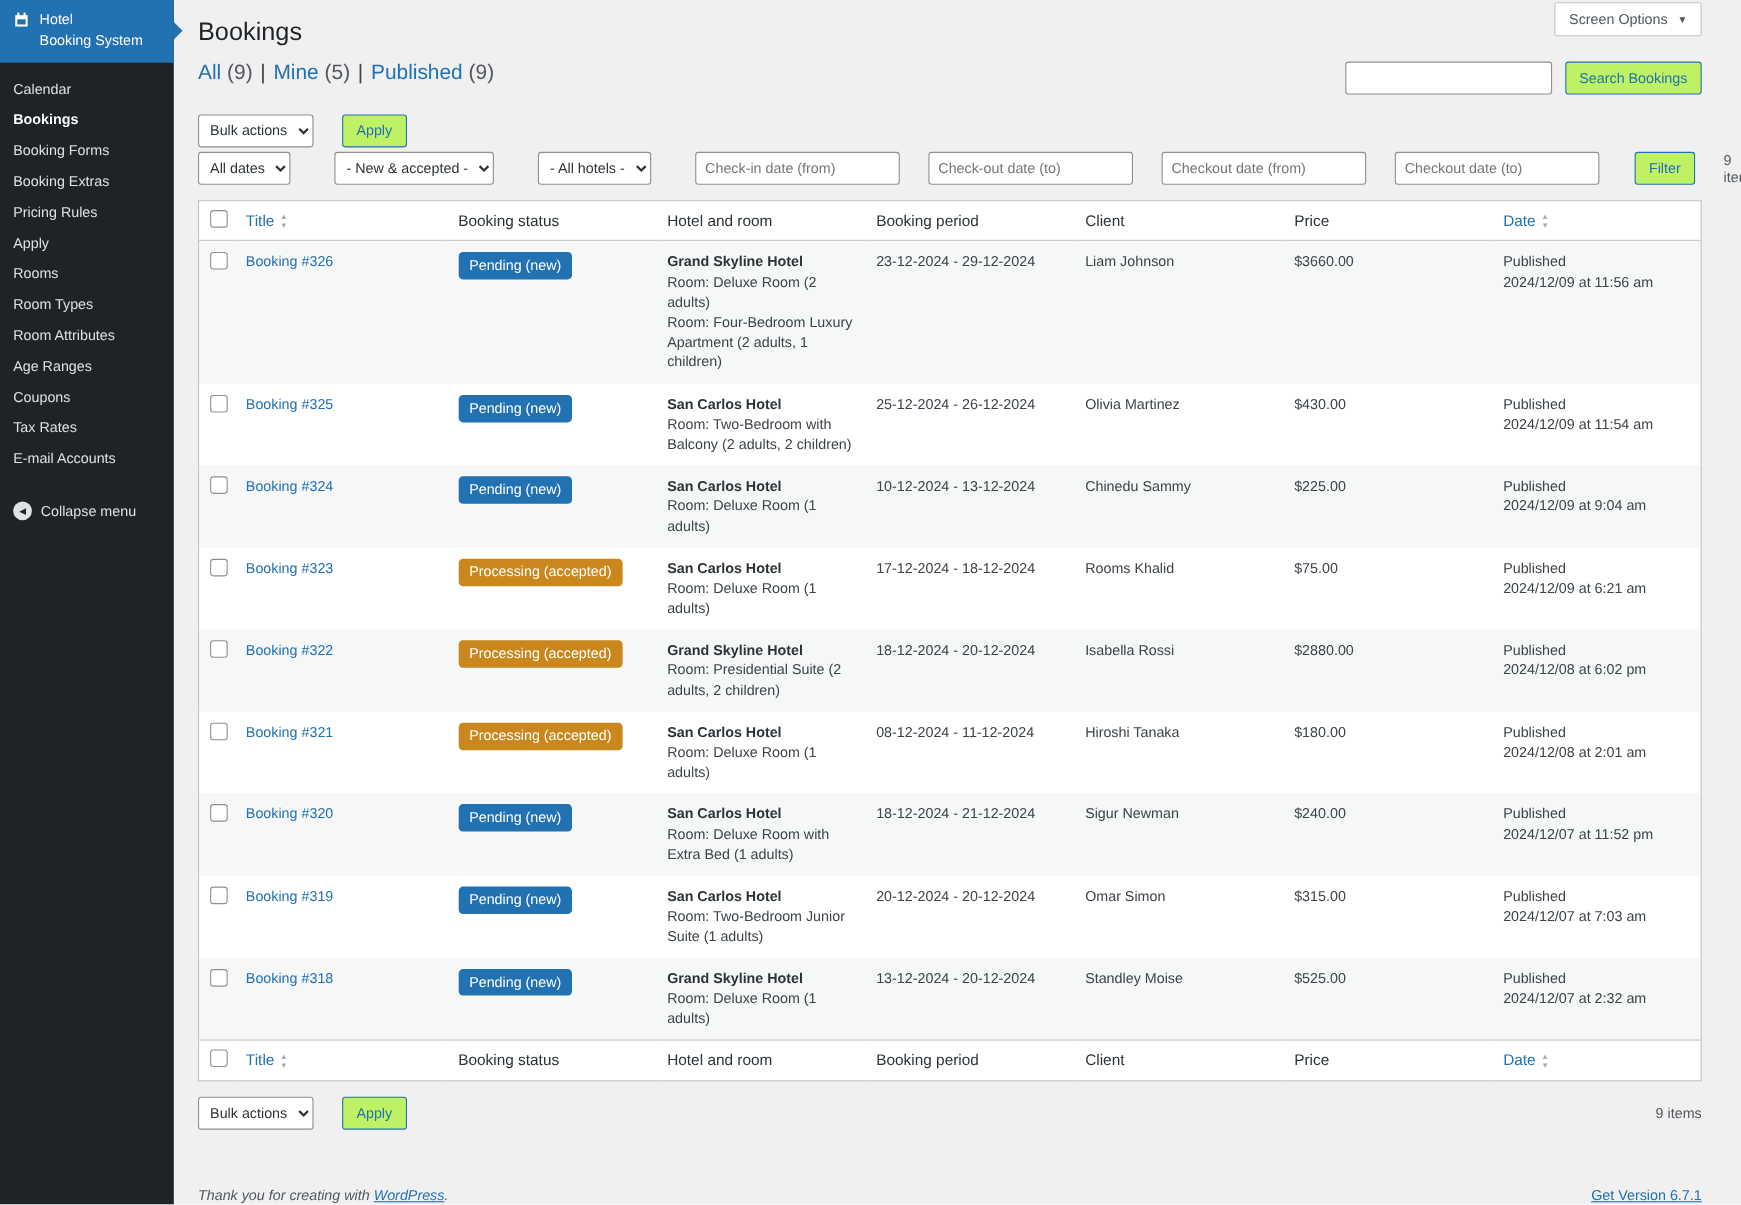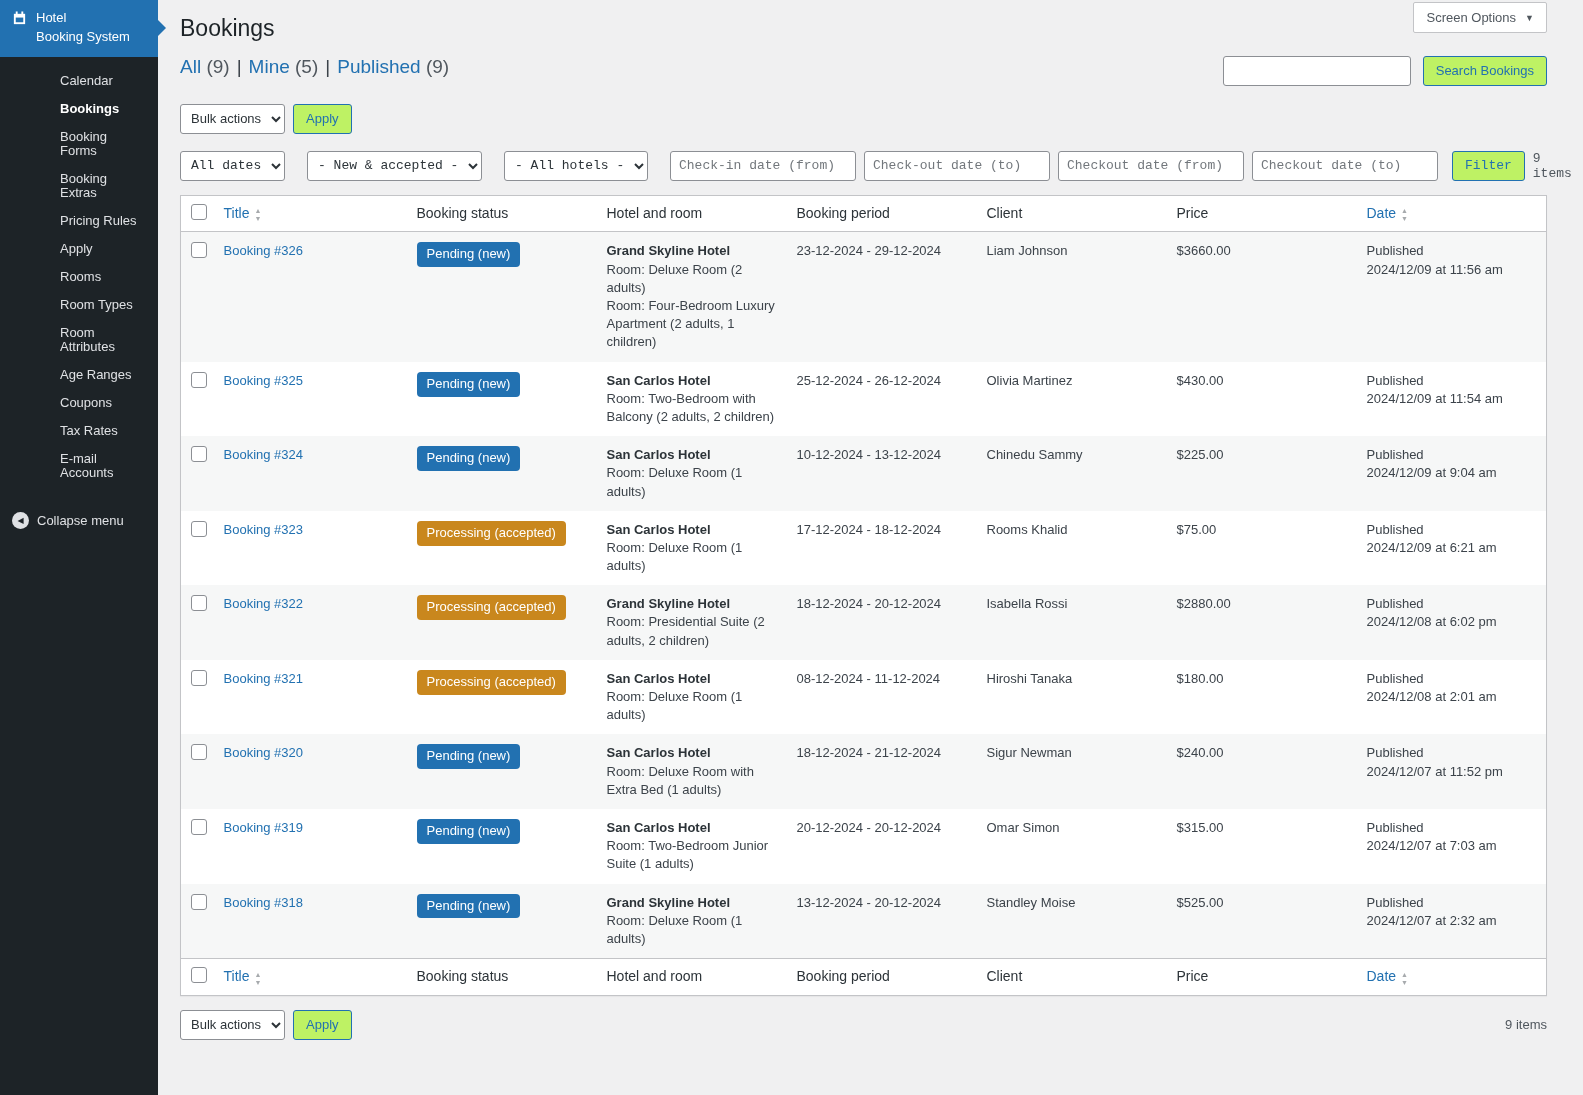--- a/index.html
+++ b/index.html
@@ -13,21 +13,21 @@
   }
   a { cursor: pointer; }
   .app { display: flex; width: 1583px; height: 1095px; }
 
   
   .sidebar { width: 158px; flex: 0 0 158px; background: var(--sidebar-bg, #1d2327); display: flex; flex-direction: column; }
   .brand { position: relative; background: var(--brand-bg, #2271b1); color: #fff; padding: 9px 10px 10px 12px; display: flex; gap: 9px; font-size: 13px; line-height: 1.45; cursor: pointer; }
   .brand-icon { margin-top: 2px; flex: 0 0 auto; }
   .brand-label { display: flex; flex-direction: column; }
   .brand-arrow { position: absolute; right: -8px; top: 50%; margin-top: -8px; width: 0; height: 0; border: 8px solid transparent; border-left-color: var(--brand-bg, #2271b1); border-right-width: 0; }
-  .menu { padding-top: 10px; margin-left: 48px; }
+  .menu { padding-top: 10px; }
   .menu-item { padding: 7px 12px; color: #dfe1e4; font-size: 13px; cursor: pointer; line-height: 1.08; }
   .menu-item.active { color: #fff; }
   .menu-item.active span { font-weight: 700; }
   .collapse-btn { margin-top: 16px; padding: 9px 12px; display: flex; align-items: center; gap: 8px; color: #dfe1e4; font-size: 13px; cursor: pointer; }
   .collapse-icon { width: 17px; height: 17px; border-radius: 50%; background: #dfe1e4; color: #1d2327; display: inline-flex; align-items: center; justify-content: center; font-size: 8px; line-height: 1; }
 
   
   .main { flex: 1; position: relative; padding: 0 36px 0 22px; overflow: hidden; }
   .screen-options { position: absolute; top: 2px; right: 36px; background: #fff; border: 1px solid #c3c4c7; border-radius: 2px; color: #50575e; font-size: 13px; padding: 7px 12px; display: flex; gap: 9px; align-items: center; cursor: pointer; font-family: inherit; }
   .screen-options .caret { font-size: 9px; }
@@ -40,22 +40,22 @@
   .sep { color: #3c434a; }
   .search-box { display: flex; gap: 12px; align-items: center; }
 
   input[type="search"], input[type="text"] { height: 30px; border: 1px solid #8c8f94; border-radius: 3px; background: #fff; padding: 0 8px; font-size: 13px; font-family: inherit; color: #2c3338; }
   input::placeholder { color: #72777c; opacity: 1; }
   .search-input { width: 188px; }
   .button { height: 30px; padding: 0 12px; background: #bef264; border: 1px solid var(--accent, #2271b1); border-radius: 3px; color: var(--accent, #2271b1); font-size: 13px; font-family: inherit; cursor: pointer; white-space: nowrap; }
   select { height: 30px; border: 1px solid #8c8f94; border-radius: 3px; background: #fff; color: #2c3338; font-size: 13px; font-family: inherit; padding: 0 6px; cursor: pointer; }
   input[type="checkbox"] { width: 16px; height: 16px; appearance: none; -webkit-appearance: none; border: 1px solid #8c8f94; border-radius: 3px; background: #fff; cursor: pointer; display: inline-block; vertical-align: top; }
 
-  .tablenav { display: flex; align-items: center; gap: 8px; margin-top: 18px; }
-  .tablenav.filters { margin-top: 17px; font-family: Liberation Mono, monospace; }
+  .tablenav { display: flex; align-items: center; gap: 26px; margin-top: 18px; }
+  .tablenav.filters { margin-top: 4px; }
   .sel-spaced { margin-right: 14px; }
   .date-input { width: 186px; }
   .filter-btn { margin-left: 6px; }
   .items-count { margin-left: auto; color: #50575e; font-size: 13px; }
   .tablenav.bottom { margin-top: 14px; }
 
   
   table.bookings { width: 100%; border-collapse: collapse; table-layout: fixed; background: #fff; border: 1px solid #c3c4c7; margin-top: 14px; box-shadow: 0 1px 1px rgba(0,0,0,.04); }
   .bookings thead th, .bookings thead td, .bookings tfoot th, .bookings tfoot td { text-align: left; font-size: 14px; font-weight: 400; color: #2c3338; padding: 8px 10px; line-height: 1.4; vertical-align: middle; }
   .bookings thead tr { border-bottom: 1px solid #c3c4c7; }

